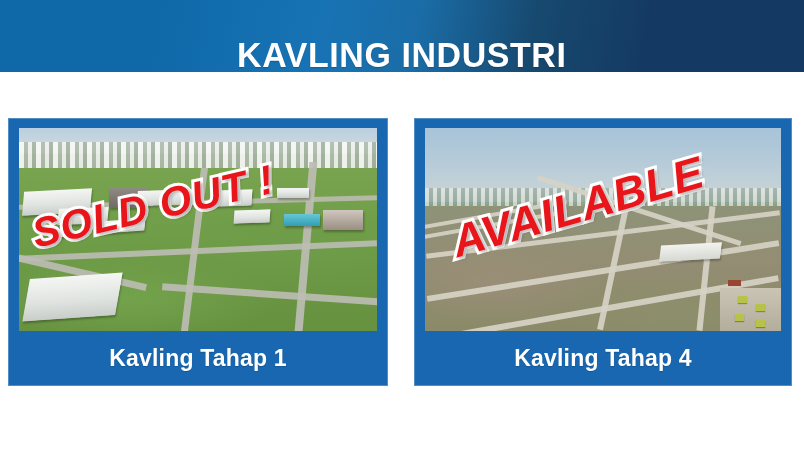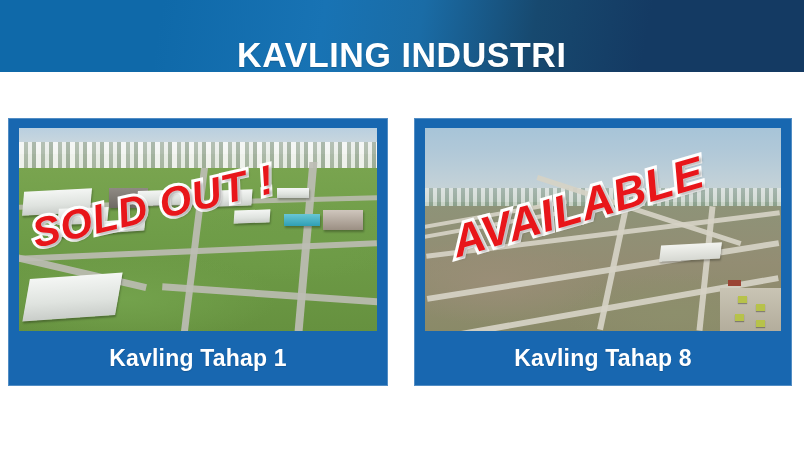--- a/index.html
+++ b/index.html
@@ -274,17 +274,17 @@
         <div class="r-b1"></div>
         <div class="r-yard"></div>
         <div class="r-red"></div>
         <div class="r-truck r-t1"></div>
         <div class="r-truck r-t2"></div>
         <div class="r-truck r-t3"></div>
         <div class="r-truck r-t4"></div>
 
         <div class="stamp stamp-available">AVAILABLE</div>
       </div>
-      <div class="card-caption">Kavling Tahap 8</div>
+      <div class="card-caption">Kavling Tahap 4</div>
     </div>
 
   </div>
 </div>
 
 </body></html>

